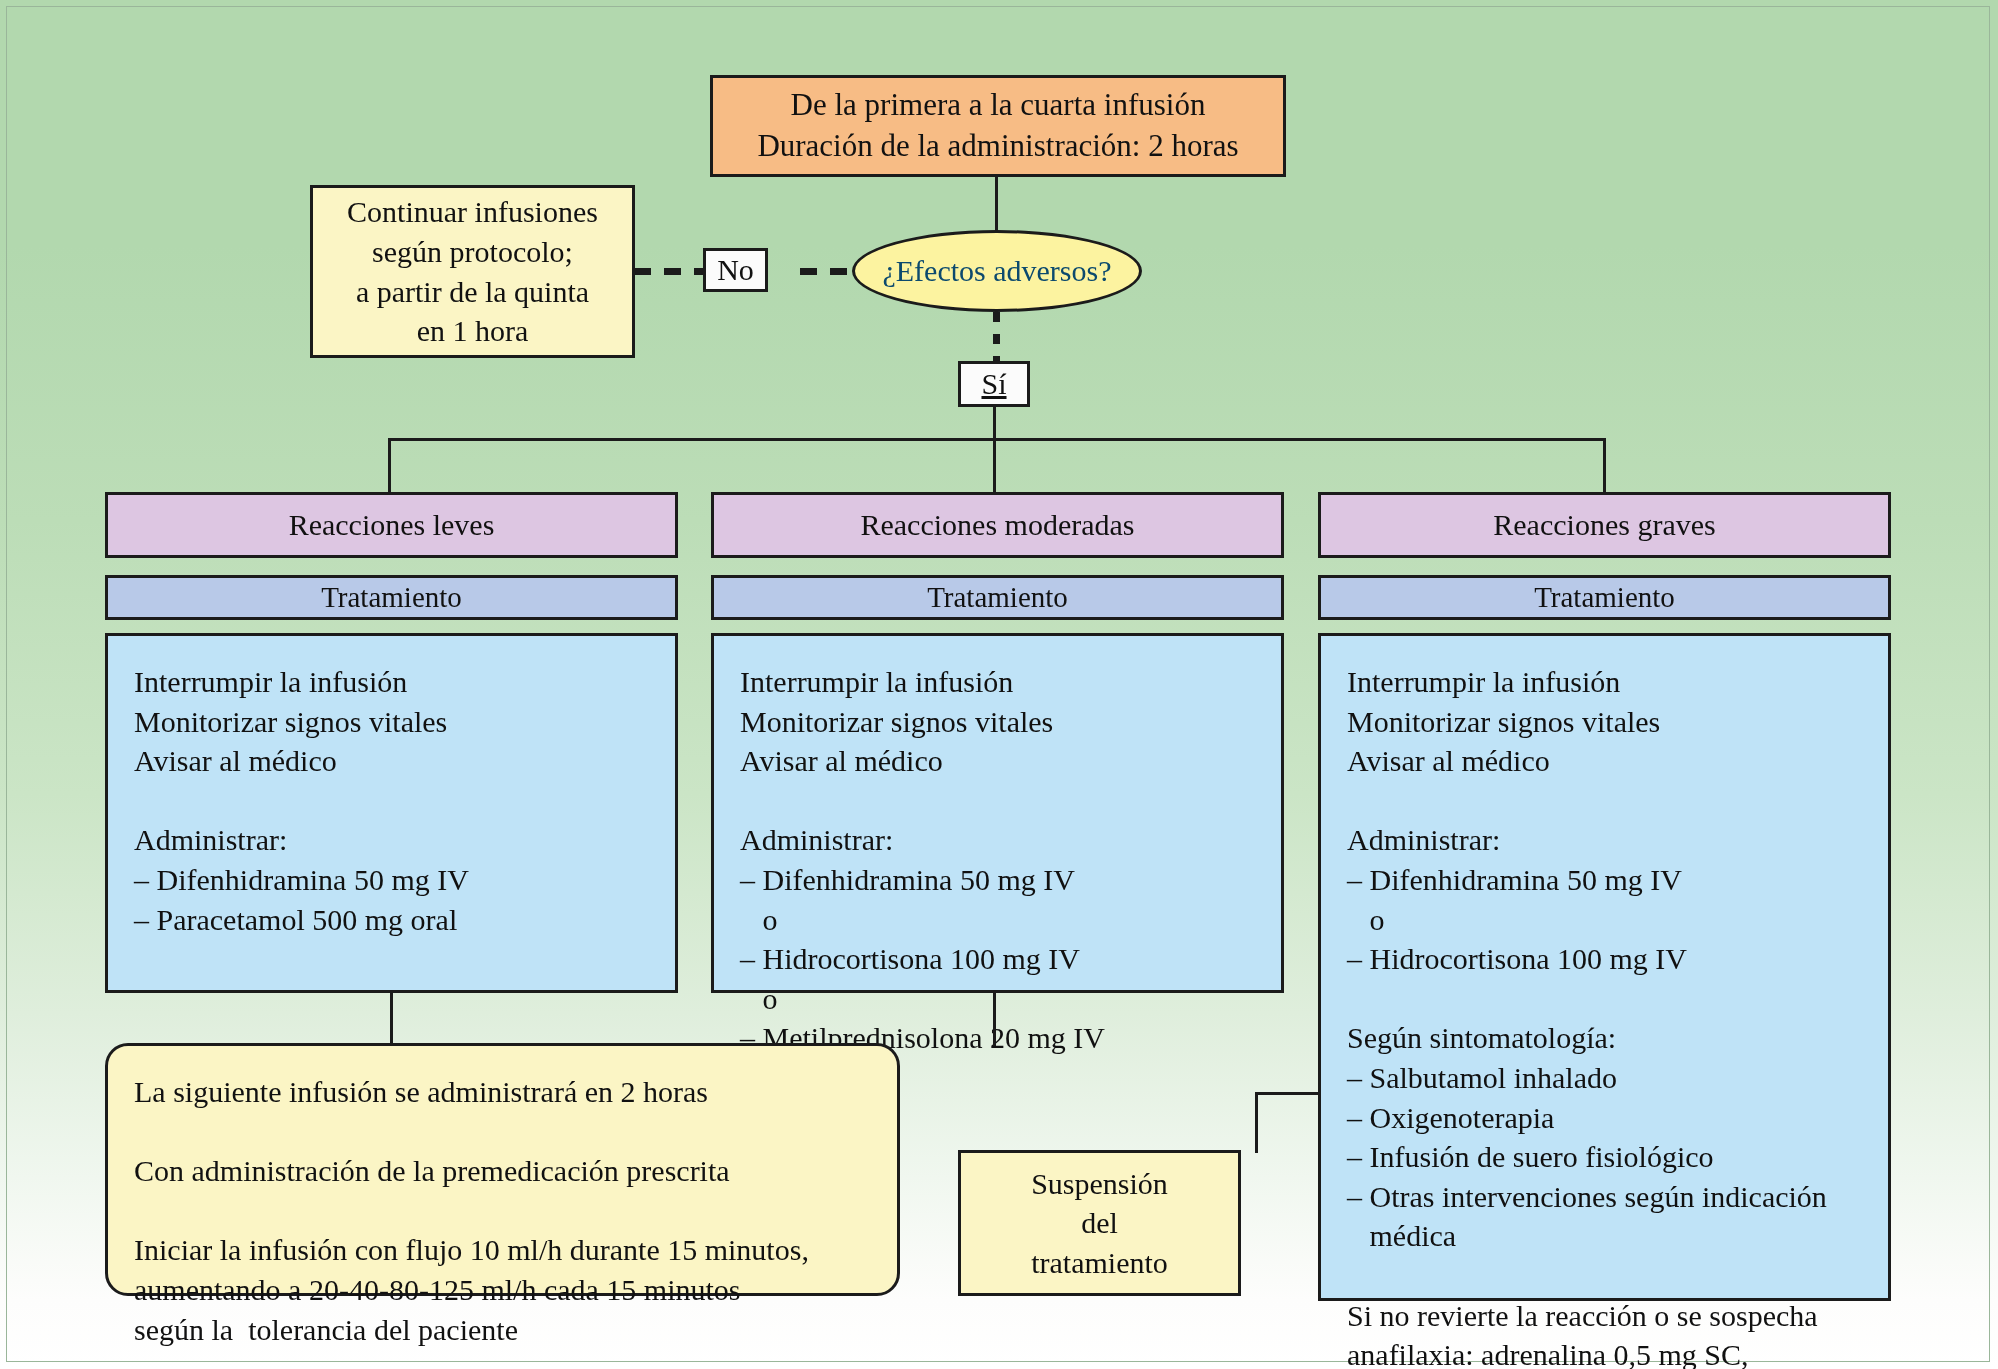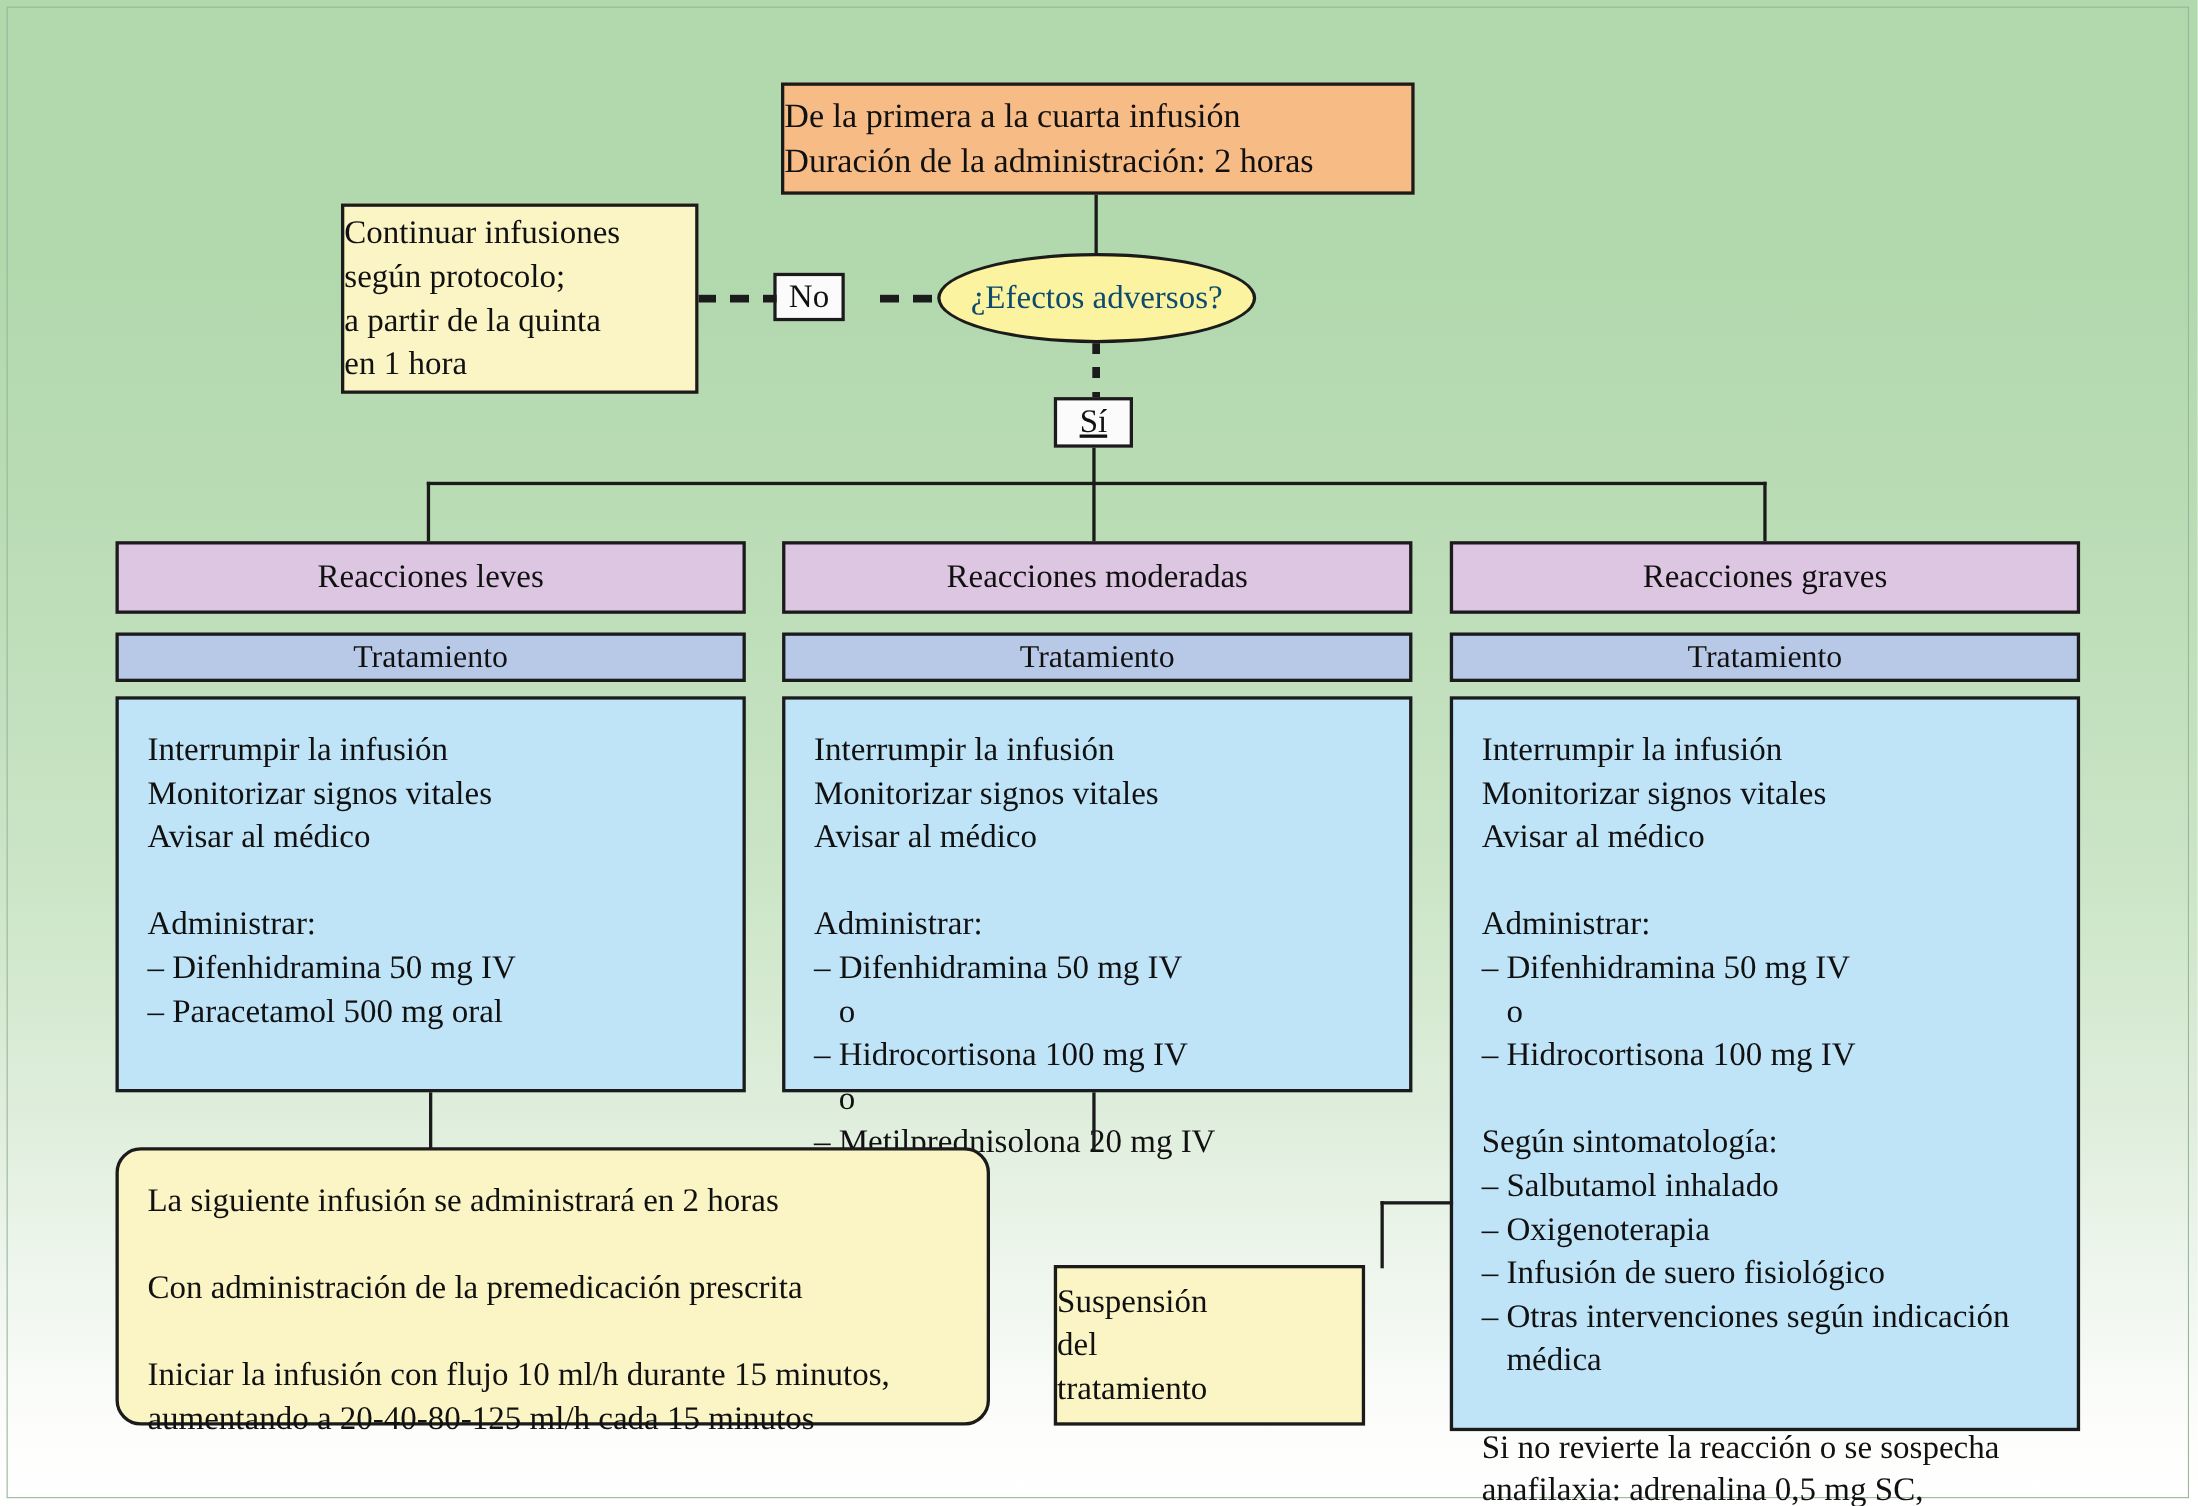--- a/index.html
+++ b/index.html
@@ -39,21 +39,21 @@
     position: absolute;
     box-sizing: border-box;
     border: 3px solid #1b1b1b;
     color: #111111;
     line-height: 1.32;
   }
   .node.centered {
     display: flex;
     align-items: center;
     justify-content: center;
-    text-align: left;
+    text-align: center;
   }
   .node .body {
     width: 100%;
   }
 
   .orange  { background: #f7bc85; }
   .yellow  { background: #fbf5c5; }
   .purple  { background: #ddc6e2; }
   .bluehdr { background: #b8c9e8; }
   .bluebox { background: #bfe3f7; }
@@ -215,20 +215,21 @@
 
   <div class="ln v" style="left:993px; top:993px; height:53px;"></div>
 
   <div class="node yellow t-30 lines" style="left:105px; top:1043px; width:795px; height:253px; padding:26px 22px 18px 26px;border-radius:23px;">
     <p>La siguiente infusión se administrará en 2 horas</p>
     <p class="gap"></p>
     <p>Con administración de la premedicación prescrita</p>
     <p class="gap"></p>
     <p>Iniciar la infusión con flujo 10 ml/h durante 15 minutos,</p>
     <p>aumentando a 20-40-80-125 ml/h cada 15 minutos</p>
+    <p>según la  tolerancia del paciente</p>
   </div>
 
   <div class="ln h" style="left:1255px; top:1092px; width:66px;"></div>
   <div class="ln v" style="left:1255px; top:1092px; height:61px;"></div>
 
   <div class="node yellow centered t-30" style="left:958px; top:1150px; width:283px; height:146px;">
     <div class="body">
       <div>Suspensión</div>
       <div>del</div>
       <div>tratamiento</div>

